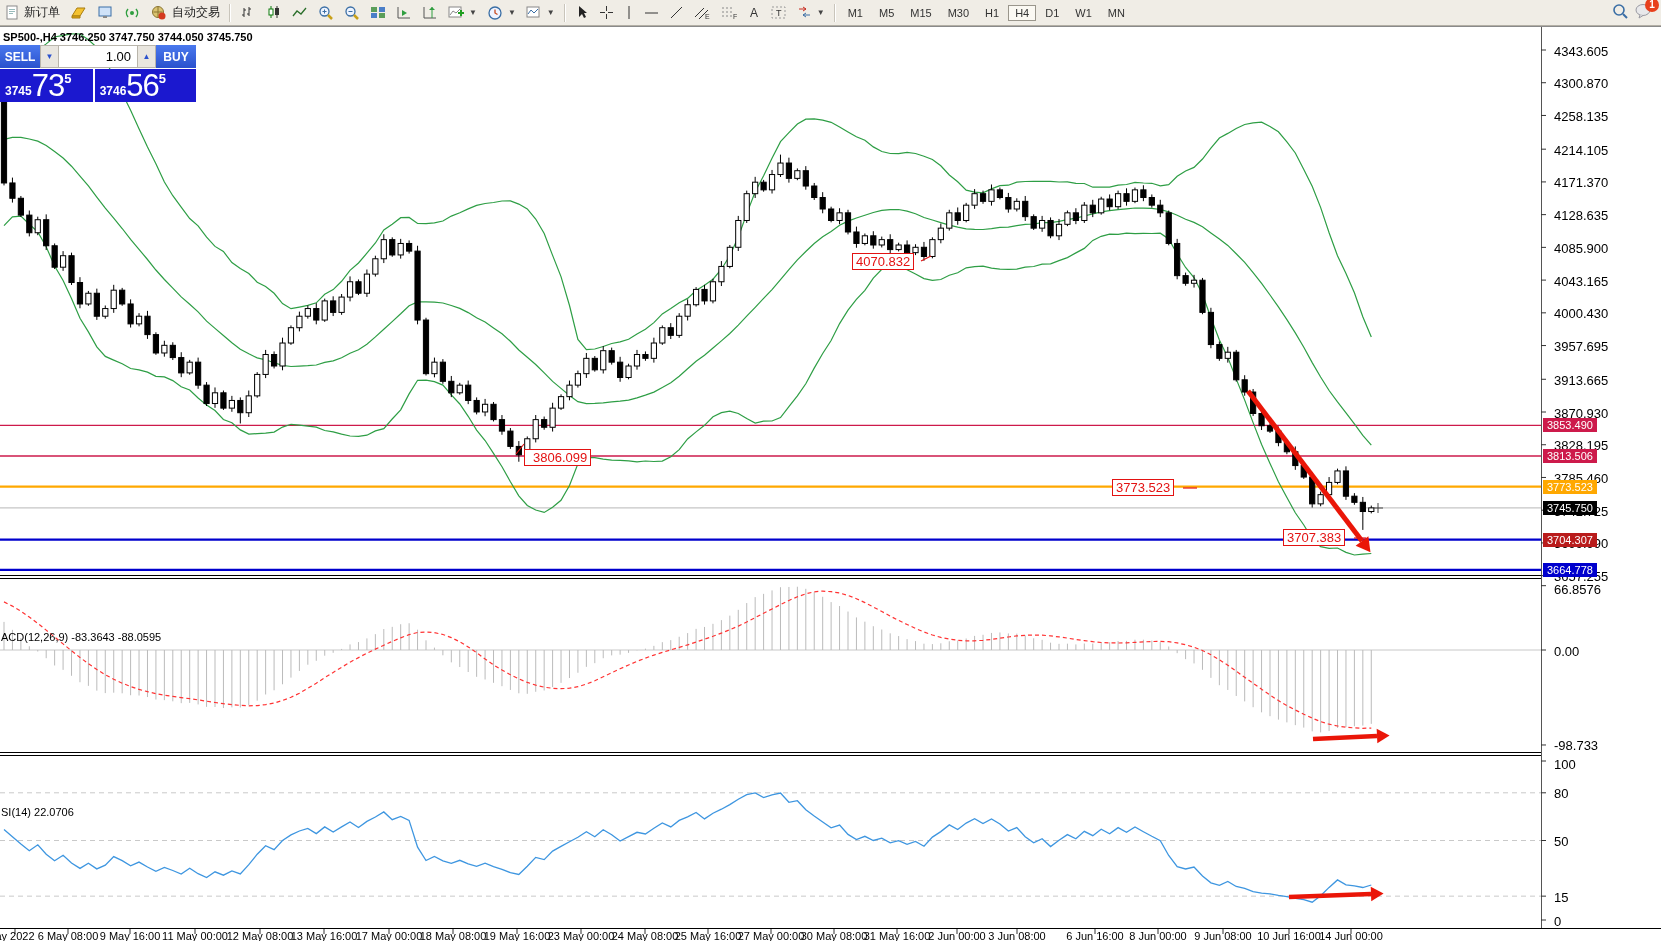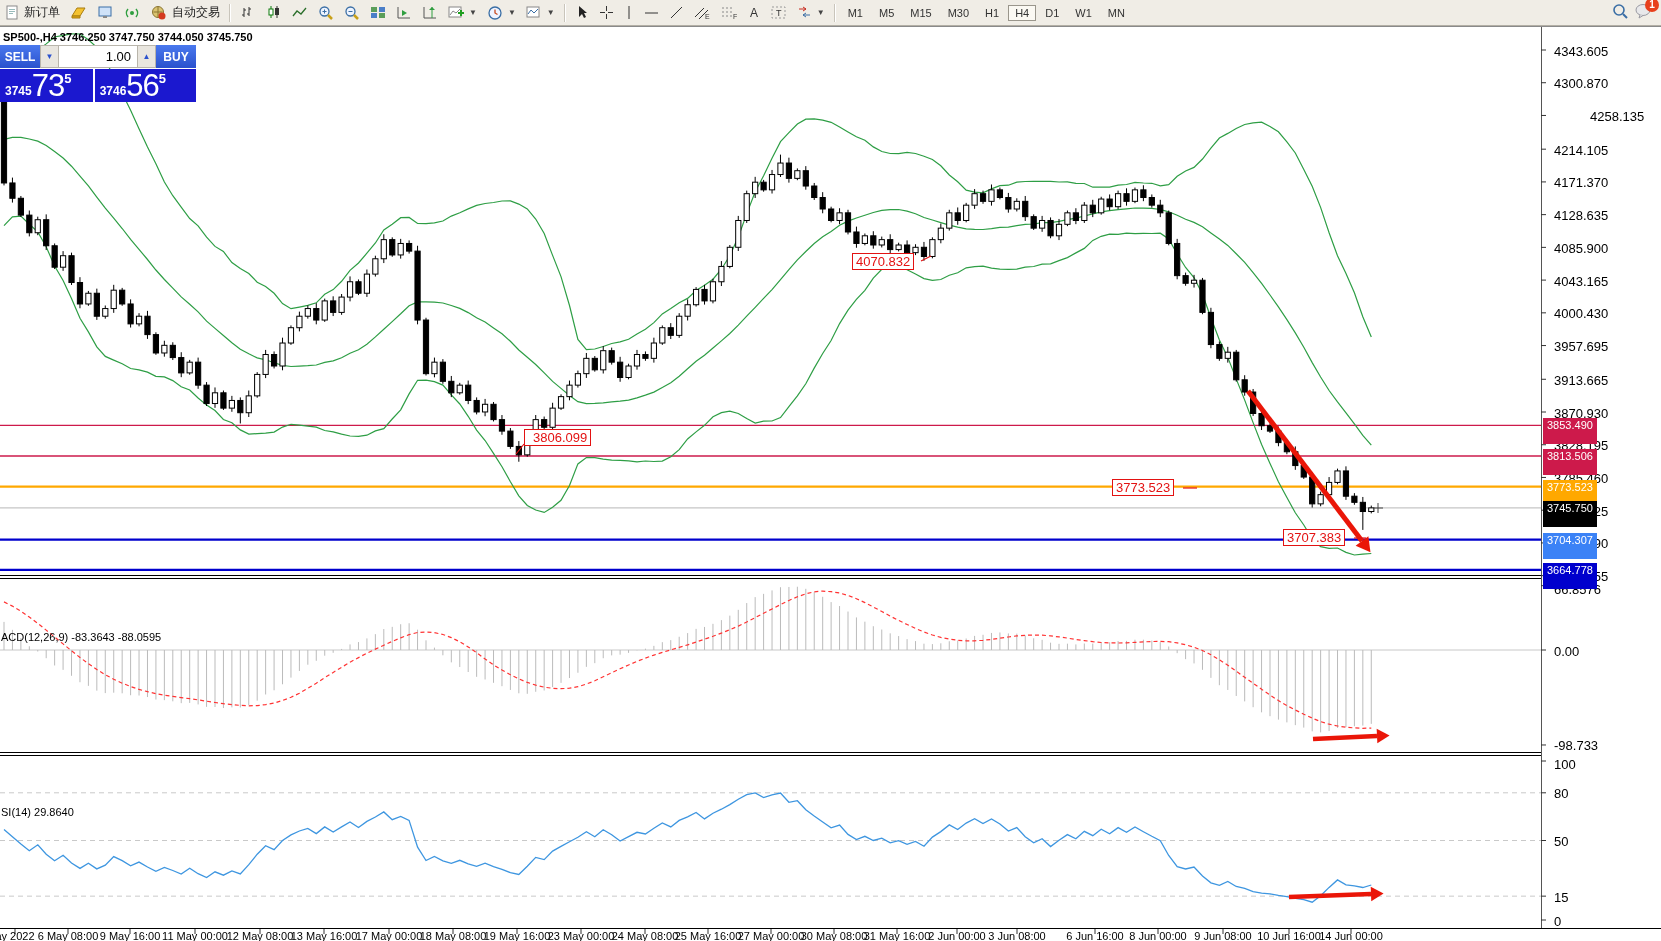--- a/index.html
+++ b/index.html
@@ -16,21 +16,21 @@
   .tf{padding:1px 6px;margin:0 1px;font-size:11px;color:#333;border:1px solid transparent;}
   .tf.active{background:#fbf9f3;border:1px solid #9a968c;}
   #right-icons{position:absolute;right:8px;top:0;height:25px;display:flex;align-items:center;gap:6px;}
   .badge{position:absolute;right:-6px;top:-5px;background:#e8401c;color:#fff;border-radius:50%;
          width:14px;height:14px;font-size:10px;line-height:14px;text-align:center;font-weight:bold;}
   
   #chart-title{position:absolute;left:3px;top:31px;font-size:11px;font-weight:bold;color:#000;z-index:6;}
   .ind-label{position:absolute;left:1px;font-size:11px;color:#000;z-index:6;margin-top:48px;}
   
   .axis-label{position:absolute;left:1554px;font-size:13px;color:#000;z-index:4;white-space:nowrap;}
-  .price-badge{position:absolute;left:1543px;height:26px;line-height:14px;padding:0 4px;font-size:11px;
+  .price-badge{position:absolute;left:1543px;height:14px;line-height:14px;padding:0 4px;font-size:11px;
                color:#fff;z-index:5;white-space:nowrap;}
   .time-label{position:absolute;top:930px;font-size:11px;color:#000;transform:translateX(-50%);z-index:4;white-space:nowrap;}
   
   .callout{position:absolute;border:1px solid #e31212;color:#e31212;background:#fff;
            font-size:13px;line-height:15px;padding:0 3px;z-index:7;white-space:nowrap;}
   
   #trade-panel{position:absolute;left:0;top:45px;width:196px;z-index:8;font-family:"Liberation Sans",sans-serif;}
   #tp-row1{display:flex;height:23px;}
   .tp-btn{background:linear-gradient(#4a79ee,#2a51cd);color:#fff;font-size:12px;font-weight:bold;
           display:flex;align-items:center;justify-content:center;}
@@ -892,25 +892,25 @@
         <line x1="1095" y1="929" x2="1095" y2="934" stroke="#333" stroke-width="1"></line>
         <line x1="1158" y1="929" x2="1158" y2="934" stroke="#333" stroke-width="1"></line>
         <line x1="1223" y1="929" x2="1223" y2="934" stroke="#333" stroke-width="1"></line>
         <line x1="1289" y1="929" x2="1289" y2="934" stroke="#333" stroke-width="1"></line>
         <line x1="1351" y1="929" x2="1351" y2="934" stroke="#333" stroke-width="1"></line>
       </g>
     </svg>
 
 <div id="chart-title">SP500-,H4  3746.250 3747.750 3744.050 3745.750</div>
 <div class="ind-label" style="top:583px">ACD(12,26,9) -83.3643 -88.0595</div>
-<div class="ind-label" style="top:758px">SI(14) 29.8640</div>
+<div class="ind-label" style="top:758px">SI(14) 22.0706</div>
 <div id="price-axis">
       <div class="axis-label" style="top: 43.5px;">4343.605</div>
       <div class="axis-label" style="top: 76.2296px;">4300.870</div>
-      <div class="axis-label" style="top: 108.959px; margin-left: 36px;">4258.135</div>
+      <div class="axis-label" style="top: 108.959px;">4258.135</div>
       <div class="axis-label" style="top: 142.681px;">4214.105</div>
       <div class="axis-label" style="top: 175.41px;">4171.370</div>
       <div class="axis-label" style="top: 208.14px;">4128.635</div>
       <div class="axis-label" style="top: 240.869px;">4085.900</div>
       <div class="axis-label" style="top: 273.599px;">4043.165</div>
       <div class="axis-label" style="top: 306.328px;">4000.430</div>
       <div class="axis-label" style="top: 339.058px;">3957.695</div>
       <div class="axis-label" style="top: 372.779px;">3913.665</div>
       <div class="axis-label" style="top: 405.509px;">3870.930</div>
       <div class="axis-label" style="top: 438.238px;">3828.195</div>
@@ -923,21 +923,21 @@
       <div class="axis-label" style="top: 738.481px;">-98.733</div>
       <div class="axis-label" style="top: 757px;">100</div>
       <div class="axis-label" style="top: 786.3px;">80</div>
       <div class="axis-label" style="top: 834px;">50</div>
       <div class="axis-label" style="top: 889.65px;">15</div>
       <div class="axis-label" style="top: 913.5px;">0</div>
       <div class="price-badge" style="top: 418.366px; background: rgb(205, 26, 75);">3853.490</div>
       <div class="price-badge" style="top: 448.988px; background: rgb(205, 26, 75);">3813.506</div>
       <div class="price-badge" style="top: 479.61px; background: rgb(255, 168, 0);">3773.523</div>
       <div class="price-badge" style="top: 500.881px; background: rgb(0, 0, 0);">3745.750</div>
-      <div class="price-badge" style="top: 532.621px; background: #3b82f6;">3704.307</div>
+      <div class="price-badge" style="top: 532.621px; background: #b91c1c;">3704.307</div>
       <div class="price-badge" style="top: 562.895px; background: rgb(0, 0, 205);">3664.778</div>
     </div>
 <div id="time-axis">
       <div class="time-label" style="left: 15px;">ay 2022</div>
       <div class="time-label" style="left: 68px;">6 May 08:00</div>
       <div class="time-label" style="left: 130px;">9 May 16:00</div>
       <div class="time-label" style="left: 195px;">11 May 00:00</div>
       <div class="time-label" style="left: 260px;">12 May 08:00</div>
       <div class="time-label" style="left: 324px;">13 May 16:00</div>
       <div class="time-label" style="left: 389px;">17 May 00:00</div>
@@ -951,21 +951,21 @@
       <div class="time-label" style="left: 897px;">31 May 16:00</div>
       <div class="time-label" style="left: 957px;">2 Jun 00:00</div>
       <div class="time-label" style="left: 1017px;">3 Jun 08:00</div>
       <div class="time-label" style="left: 1095px;">6 Jun 16:00</div>
       <div class="time-label" style="left: 1158px;">8 Jun 00:00</div>
       <div class="time-label" style="left: 1223px;">9 Jun 08:00</div>
       <div class="time-label" style="left: 1289px;">10 Jun 16:00</div>
       <div class="time-label" style="left: 1351px;">14 Jun 00:00</div>
     </div>
 <div id="callouts">
-      <div class="callout" style="left: 524px; top: 429px; padding-left: 8px;">3806.099</div>
+      <div class="callout" style="left: 524px; top: 449px; padding-left: 8px;">3806.099</div>
       <div class="callout" style="left: 852px; top: 253px;">4070.832</div>
       <div class="callout" style="left: 1112px; top: 479px;">3773.523</div>
       <div class="callout" style="left: 1283px; top: 529px;">3707.383</div>
     </div>
 
 <div id="trade-panel">
   <div id="tp-row1">
     <div class="tp-btn" id="sell-btn">SELL</div>
     <div class="spin">▼</div>
     <input id="vol-input" value="1.00" style="">

